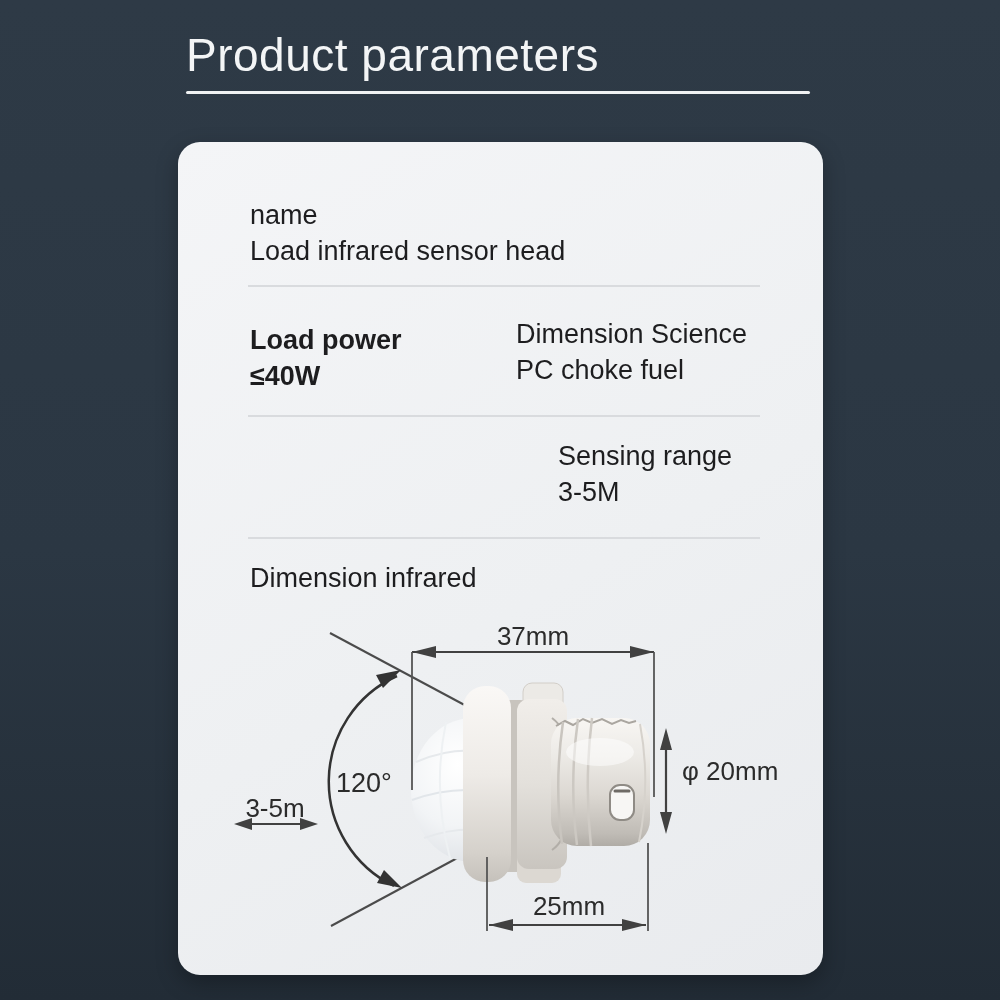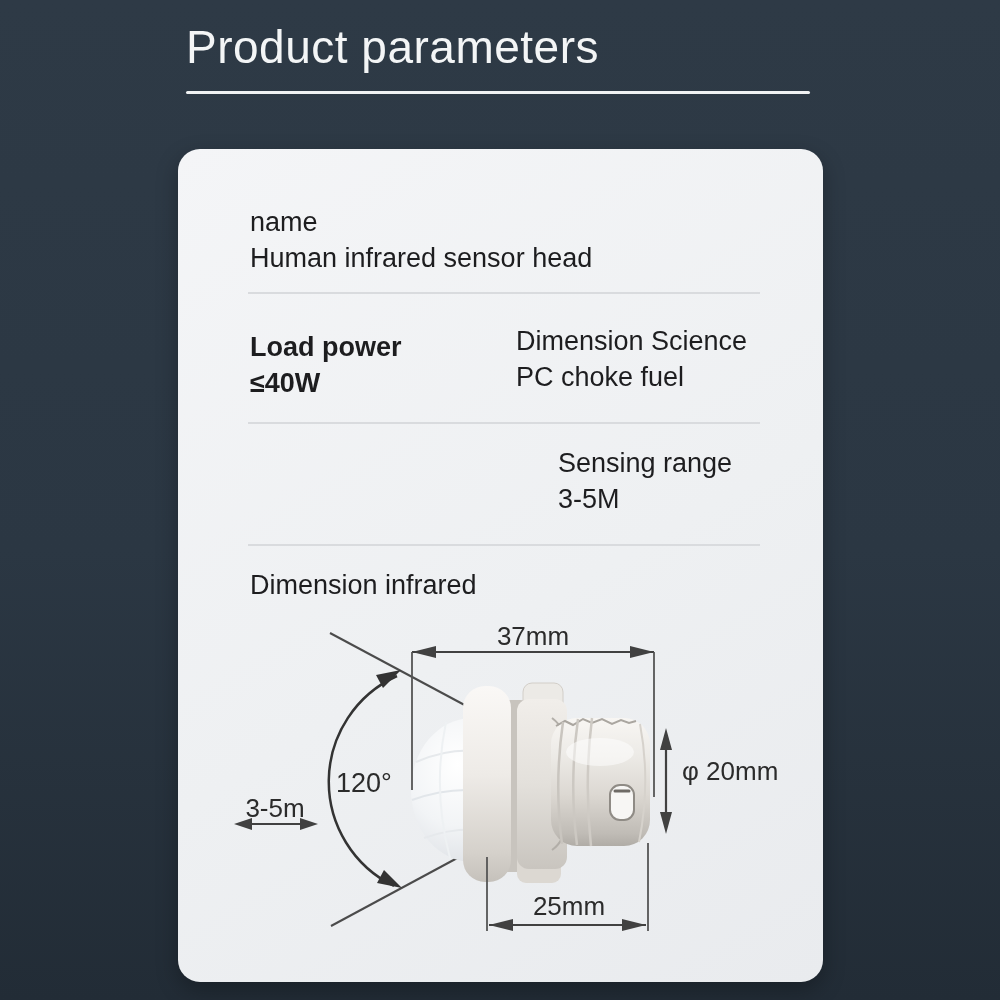--- a/index.html
+++ b/index.html
@@ -4,34 +4,33 @@
 <style>
   html,body{margin:0;padding:0;}
   body{
     width:1000px;height:1000px;overflow:hidden;position:relative;
     background:linear-gradient(180deg,#2e3a46 0%,#2b3743 55%,#222c36 100%);
     font-family:"Liberation Sans","DejaVu Sans",sans-serif;
     -webkit-font-smoothing:antialiased;
   }
   .stage{position:absolute;inset:0;}
   .title{
-    position:absolute;left:186px;top:20px;margin:0;
+    position:absolute;left:186px;top:28px;margin:0;
     font-size:46px;font-weight:500;letter-spacing:0.5px;
     color:#f3f5f6;
   }
   .title-underline{
     position:absolute;left:186px;top:91px;width:624px;height:3px;
     background:#f0f2f3;border-radius:2px;
   }
   .card{
     position:absolute;left:178px;top:142px;width:645px;height:833px;
     background:linear-gradient(150deg,#f4f5f7 0%,#eef0f2 55%,#e9ebee 100%);
     border-radius:22px;
     box-shadow:0 8px 22px rgba(0,0,0,0.28);
-    margin-top:7px;
   }
   .card .label,.card .value,.card .heading{
     position:static;color:#1d1d1f;font-size:27px;line-height:36px;white-space:nowrap;
   }
   .block{position:absolute;}
   .b-name{left:72px;top:55px;}
   .b-load{left:72px;top:180px;font-weight:bold;}
   .b-material{left:338px;top:174px;}
   .b-scope{left:72px;top:305px;}
   .b-sensing{left:380px;top:296px;}
@@ -47,21 +46,21 @@
 
 <div class="stage">
 
   <h1 class="title">Product parameters</h1>
   <div class="title-underline"></div>
 
   <section class="card">
 
     <div class="block b-name">
       <div class="label">name</div>
-      <div class="value">Human infrared sensor head</div>
+      <div class="value">Load infrared sensor head</div>
     </div>
 
     <div class="divider d1"></div>
 
     <div class="block b-load">
       <div class="label">Load power</div>
       <div class="value">≤40W</div>
     </div>
     <div class="block b-material">
       <div class="label">Dimension Science</div>

